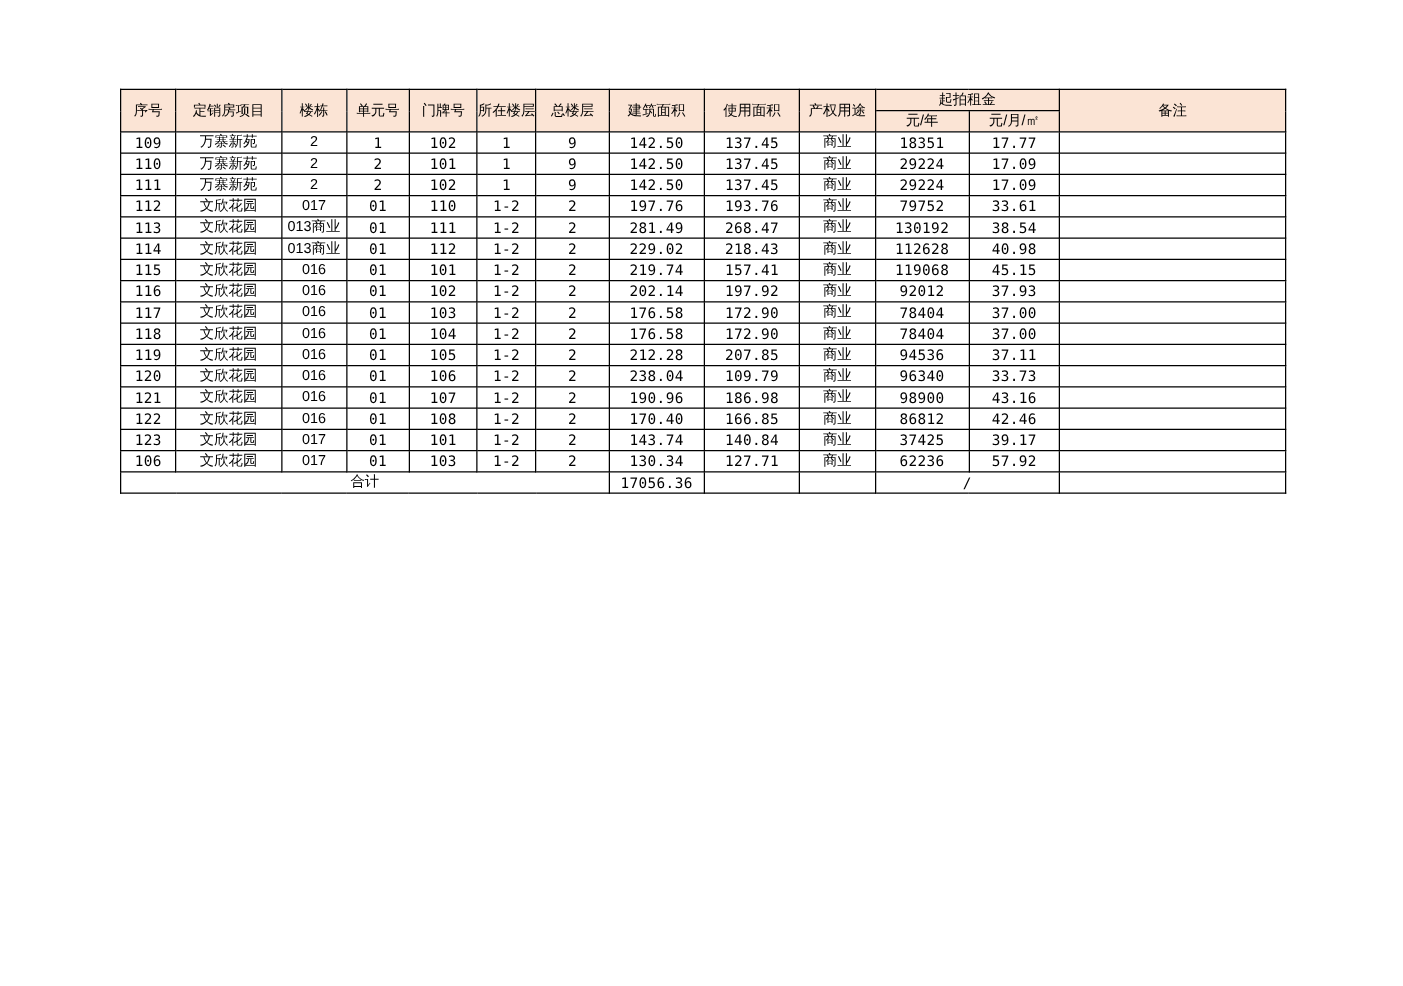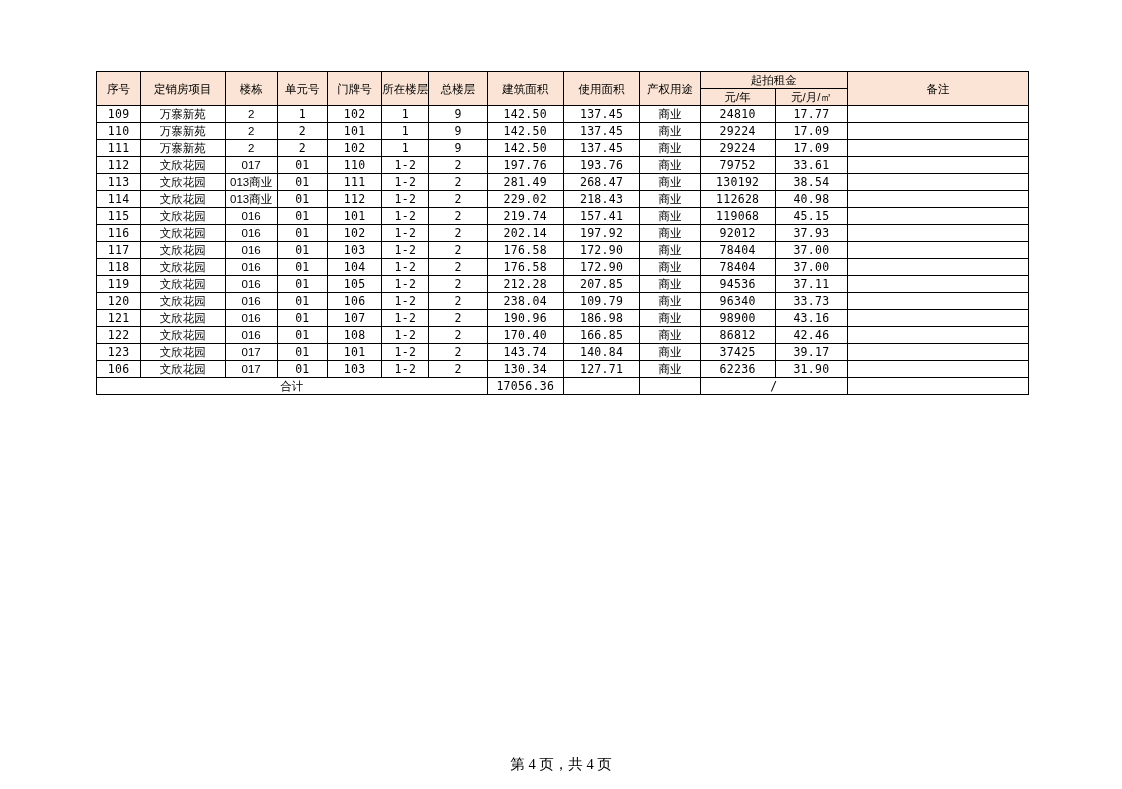--- a/index.html
+++ b/index.html
@@ -142,21 +142,21 @@
             <td class="num data-row-cell">109</td>
             <td class="cn data-row-cell">万寨新苑</td>
             <td class="cn data-row-cell">2</td>
             <td class="num data-row-cell">1</td>
             <td class="num data-row-cell">102</td>
             <td class="num data-row-cell">1</td>
             <td class="num data-row-cell">9</td>
             <td class="num data-row-cell">142.50</td>
             <td class="num data-row-cell">137.45</td>
             <td class="cn data-row-cell">商业</td>
-            <td class="num data-row-cell">24810</td>
+            <td class="num data-row-cell">18351</td>
             <td class="num data-row-cell">17.77</td>
             <td class="cn data-row-cell"></td>
           </tr>
           <tr>
             <td class="num data-row-cell">110</td>
             <td class="cn data-row-cell">万寨新苑</td>
             <td class="cn data-row-cell">2</td>
             <td class="num data-row-cell">2</td>
             <td class="num data-row-cell">101</td>
             <td class="num data-row-cell">1</td>
@@ -368,32 +368,31 @@
             <td class="cn data-row-cell">文欣花园</td>
             <td class="cn data-row-cell">017</td>
             <td class="num data-row-cell">01</td>
             <td class="num data-row-cell">103</td>
             <td class="num data-row-cell">1-2</td>
             <td class="num data-row-cell">2</td>
             <td class="num data-row-cell">130.34</td>
             <td class="num data-row-cell">127.71</td>
             <td class="cn data-row-cell">商业</td>
             <td class="num data-row-cell">62236</td>
-            <td class="num data-row-cell">31.90</td>
+            <td class="num data-row-cell">57.92</td>
             <td class="cn data-row-cell"></td>
           </tr>
         </tbody>
       <tfoot>
         <tr class="total-row">
           <td class="cn" colspan="7">合计</td>
           <td class="num">17056.36</td>
           <td class="num"></td>
           <td class="cn"></td>
           <td class="num" colspan="2">/</td>
           <td class="cn"></td>
         </tr>
       </tfoot>
     </table>
   </div>
 
-  <div class="footer">第 4 页，共 4 页</div>
 
 </div>
 
 </body></html>

